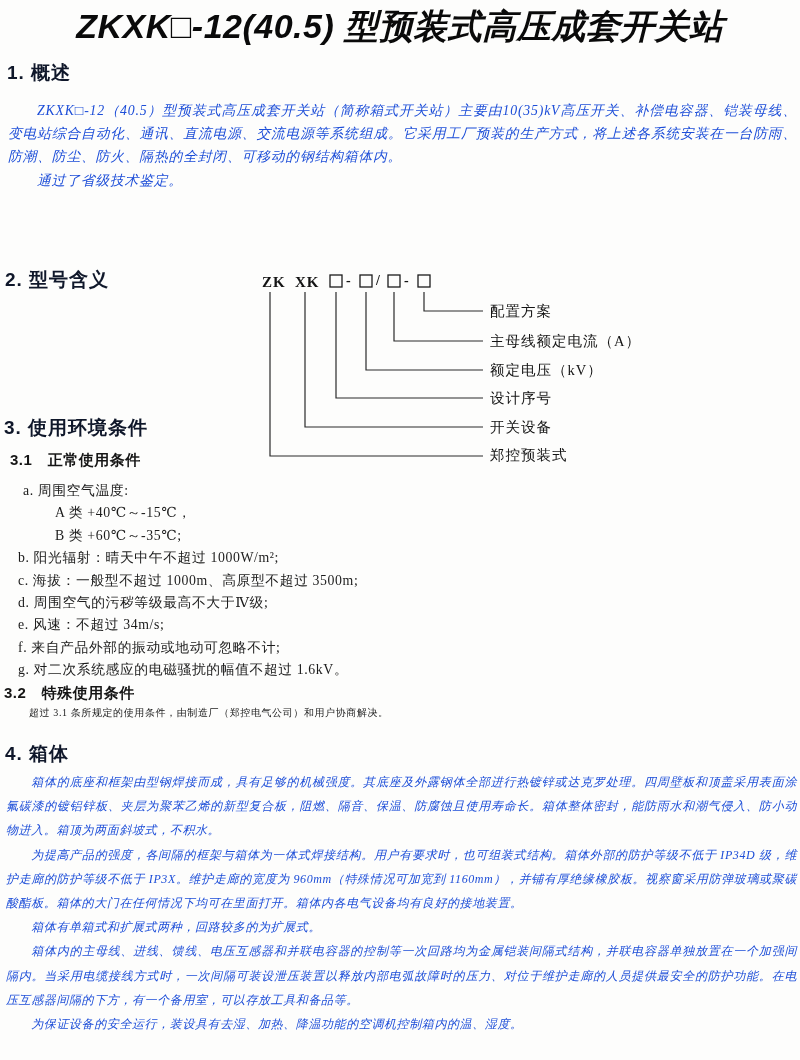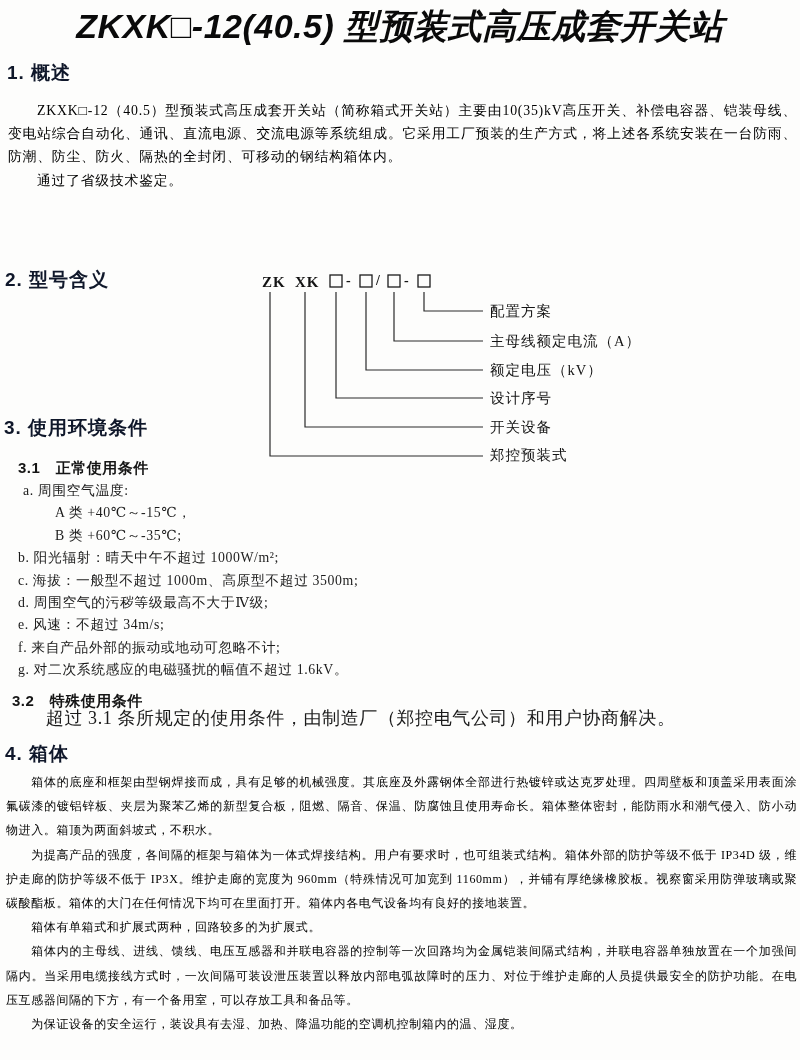--- a/index.html
+++ b/index.html
@@ -24,44 +24,44 @@
     position:absolute;margin:0;
     font-family:"Liberation Sans","DejaVu Sans",sans-serif;
     font-weight:bold;color:#0f172a;
     font-size:19px;letter-spacing:1px;
   }
   .h.s1{left:7px;top:60px;}
   .h.s2{left:5px;top:267px;}
   .h.s3{left:4px;top:415px;}
   .h.s4{left:5px;top:741px;}
 
-  .body{position:absolute;text-align:justify;color:#000000;}
+  .body{position:absolute;text-align:justify;color:#1d4ed8;font-style:italic;}
   .body p{margin:0;text-indent:2.1em;}
   .sec1{left:8px;top:99px;width:789px;font-size:13.8px;line-height:23.2px;letter-spacing:0.8px;}
   .sec4{left:6px;top:770px;width:791px;font-size:12px;line-height:24.2px;letter-spacing:0.6px;}
 
   .sub{
-    position:absolute;margin:8px;
+    position:absolute;margin:0;
     font-family:"Liberation Sans","DejaVu Sans",sans-serif;
     font-weight:bold;font-size:15px;color:#151515;letter-spacing:0.5px;
   }
   .sub.h31{left:10px;top:451px;}
   .sub.h32{left:4px;top:684px;}
 
   .cond-list{
     position:absolute;left:18px;top:480px;width:760px;
     font-size:13.8px;line-height:22.4px;letter-spacing:0.6px;
   }
   .cond{white-space:nowrap;}
   .cond.c-a{padding-left:5px;}
   .cond.c-sub{padding-left:37px;}
 
   .special{
     position:absolute;left:8px;top:706px;width:780px;margin:0;
-    font-size:18px;letter-spacing:0.6px;text-indent:2.1em;
+    font-size:10px;letter-spacing:0.6px;text-indent:2.1em;
   }
 
   .model-diagram{position:absolute;left:250px;top:270px;}
   .model-diagram text{fill:#141414;}
   .model-diagram .code{
     font-family:"Liberation Serif","DejaVu Serif",serif;
     font-weight:bold;font-size:15px;letter-spacing:1px;
   }
   .model-diagram .sep{
     font-family:"Liberation Serif","DejaVu Serif",serif;

